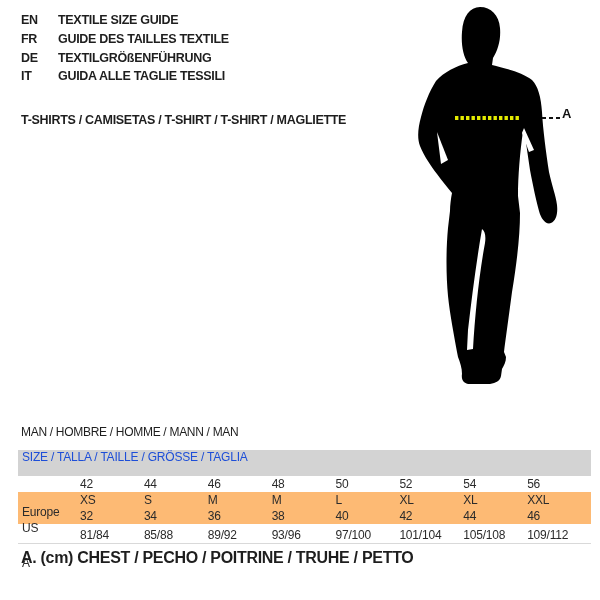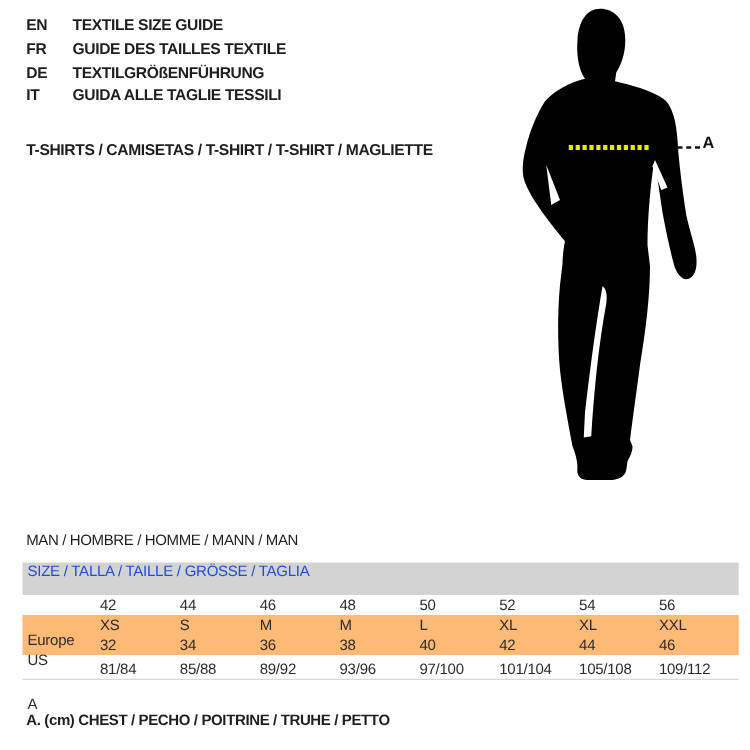--- a/index.html
+++ b/index.html
@@ -48,22 +48,22 @@
     padding-left:4px; color:#1d4ed8;
   }
   .t-row { display:flex; height:16px; line-height:16px; }
   .t-row.last { height:19px; line-height:22px; }
   .t-stripe { background:#fdba74; }
   .t-label { width:62px; padding-left:4px;margin-top:28px; }
   .t-cell { flex:1; text-align:left; }
 
   
   .footnote {
-    position:absolute; left:21px; top:569px;
-    font-weight:700; font-size:12px; letter-spacing:-0.3px;
+    position:absolute; left:21px; top:549px;
+    font-weight:700; font-size:16px; letter-spacing:-0.3px;
   }
 </style>
 </head>
 <body>
 
 <div class="lang-list">
   <div class="lang-row">
     <span class="lang-code">EN</span>
     <span class="lang-label">TEXTILE SIZE GUIDE</span>
   </div>

